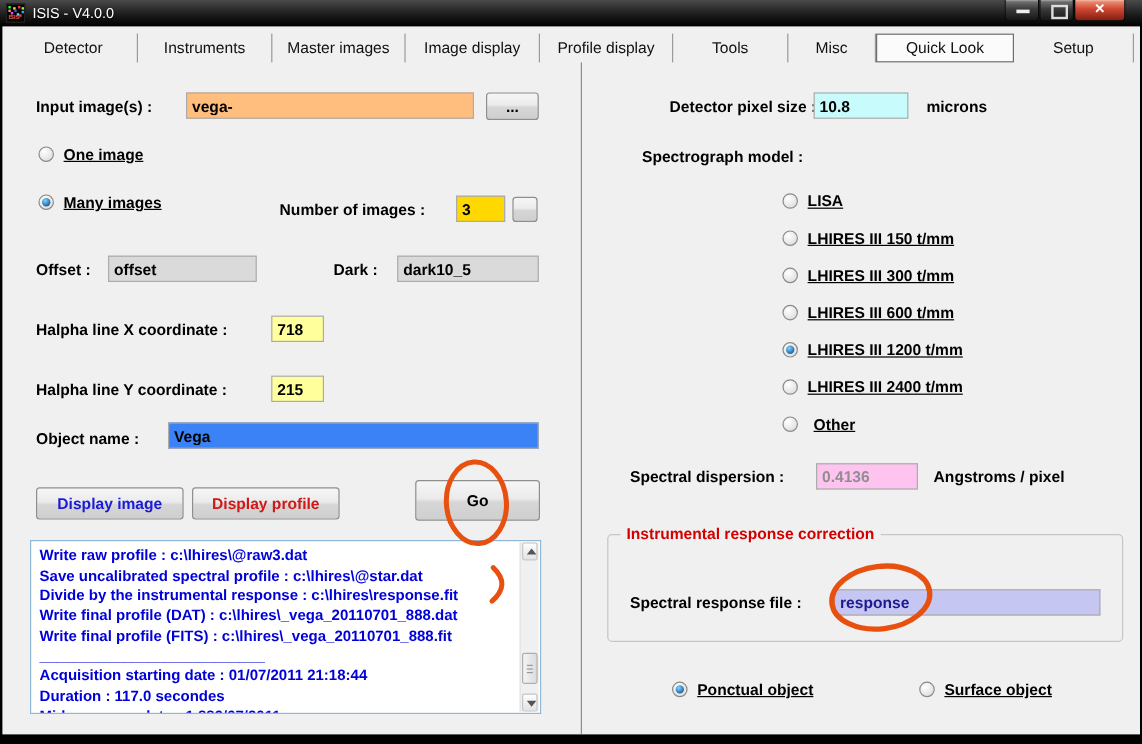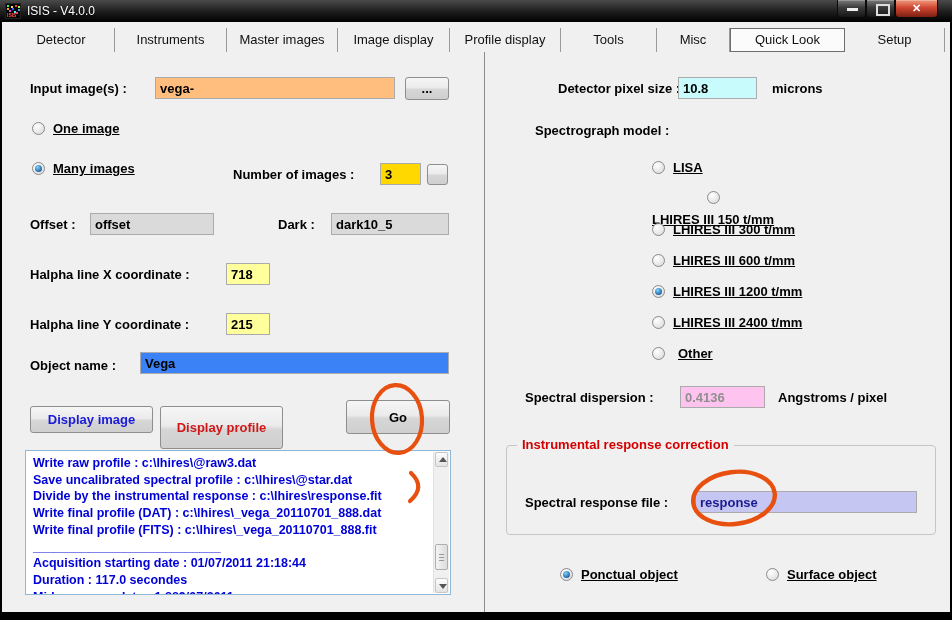--- a/index.html
+++ b/index.html
@@ -129,21 +129,21 @@
   <div class="lbl" style="left:28px; top:245px;">Halpha line X coordinate :</div>
   <input class="tin" style="left: 224px; top: 241px; width: 44px; background: rgb(255, 255, 156);" value="718">
 
   <div class="lbl" style="left:28px; top:295px;">Halpha line Y coordinate :</div>
   <input class="tin" style="left: 224px; top: 291px; width: 44px; background: rgb(255, 255, 156);" value="215">
 
   <div class="lbl" style="left:28px; top:336px;">Object name :</div>
   <input class="tin" style="left: 138px; top: 330px; width: 309px; background: #3b82f6;" value="Vega">
 
   <button class="btn" style="left:28px; top:384px; width:123px; height:27px; color:#1A1AD8;">Display image</button>
-  <button class="btn" style="left:158px; top:384px; width:123px; height:43px; color:#D01818;">Display profile</button>
+  <button class="btn" style="left:158px; top:384px; width:123px; height:27px; color:#D01818;">Display profile</button>
   <button class="btn" style="left:344px; top:378px; width:104px; height:34px; color:#000;">Go</button>
 
   <div class="logbox">
     <div class="logline">Write raw profile : c:\lhires\@raw3.dat</div>
     <div class="logline">Save uncalibrated spectral profile : c:\lhires\@star.dat</div>
     <div class="logline">Divide by the instrumental response : c:\lhires\response.fit</div>
     <div class="logline">Write final profile (DAT) : c:\lhires\_vega_20110701_888.dat</div>
     <div class="logline">Write final profile (FITS) : c:\lhires\_vega_20110701_888.fit</div>
     <div class="logline">___________________________</div>
     <div class="logline">Acquisition starting date : 01/07/2011 21:18:44</div>
@@ -163,21 +163,21 @@
   <div class="lbl" style="left:528px; top:59px;padding-left:28px;">Detector pixel size :</div>
   <input class="tin" style="left: 676px; top: 55px; width: 79px; background: rgb(200, 252, 252);" value="10.8">
   <div class="lbl" style="left:770px; top:59px;">microns</div>
 
   <div class="lbl" style="left:533px; top:101px;">Spectrograph model :</div>
 
   <div class="radio-row" style="left:650px; top:138px;">
     <span class="radio"></span>
     <span class="rlabel">LISA</span>
   </div>
-  <div class="radio-row" style="left:650px; top:169px;flex-direction:column;">
+  <div class="radio-row" style="left:650px; top:169px;">
     <span class="radio"></span>
     <span class="rlabel">LHIRES III 150 t/mm</span>
   </div>
   <div class="radio-row" style="left:650px; top:200px;">
     <span class="radio"></span>
     <span class="rlabel">LHIRES III 300 t/mm</span>
   </div>
   <div class="radio-row" style="left:650px; top:231px;">
     <span class="radio"></span>
     <span class="rlabel">LHIRES III 600 t/mm</span>

